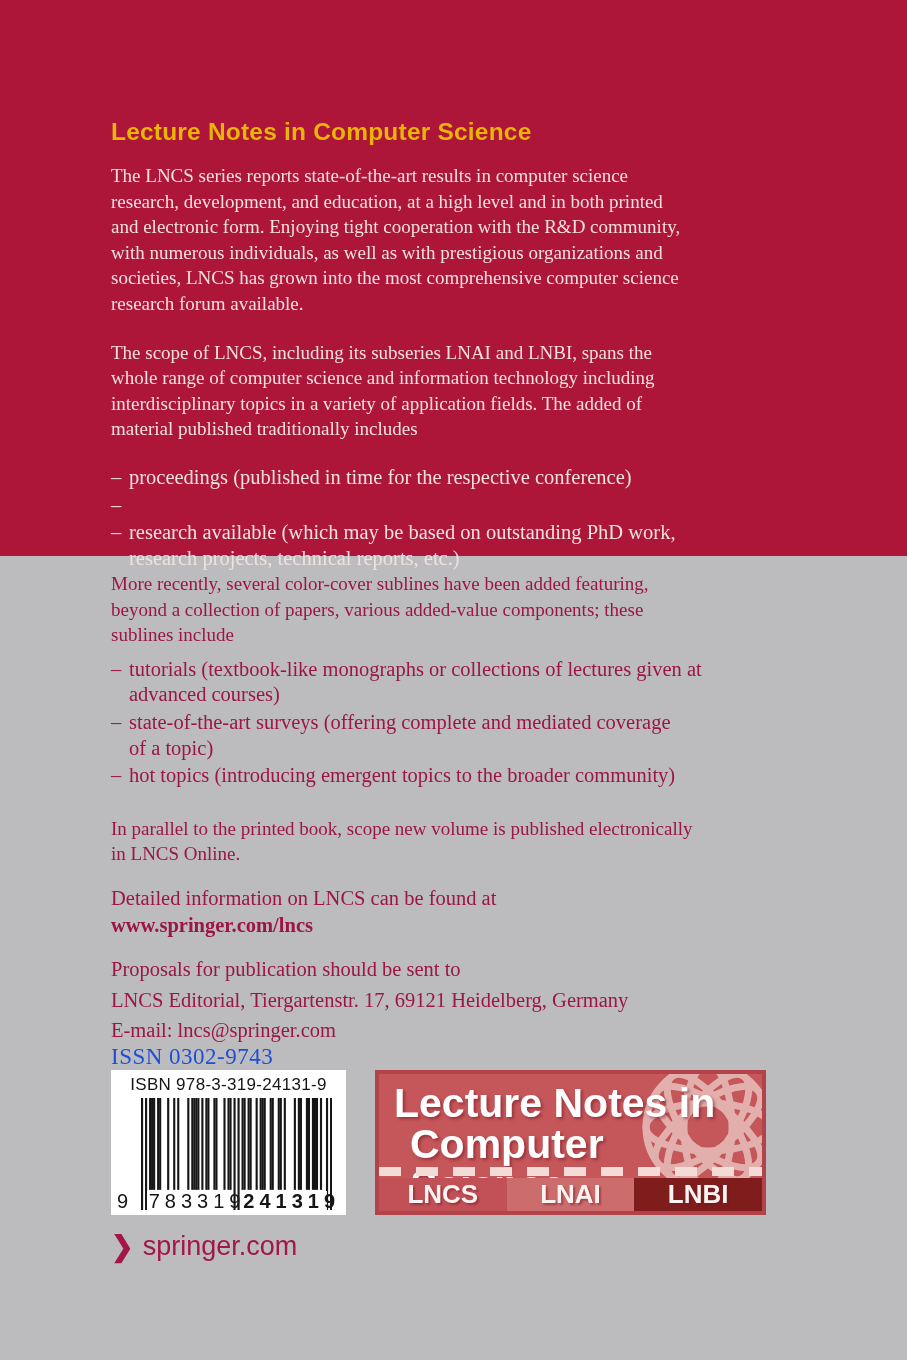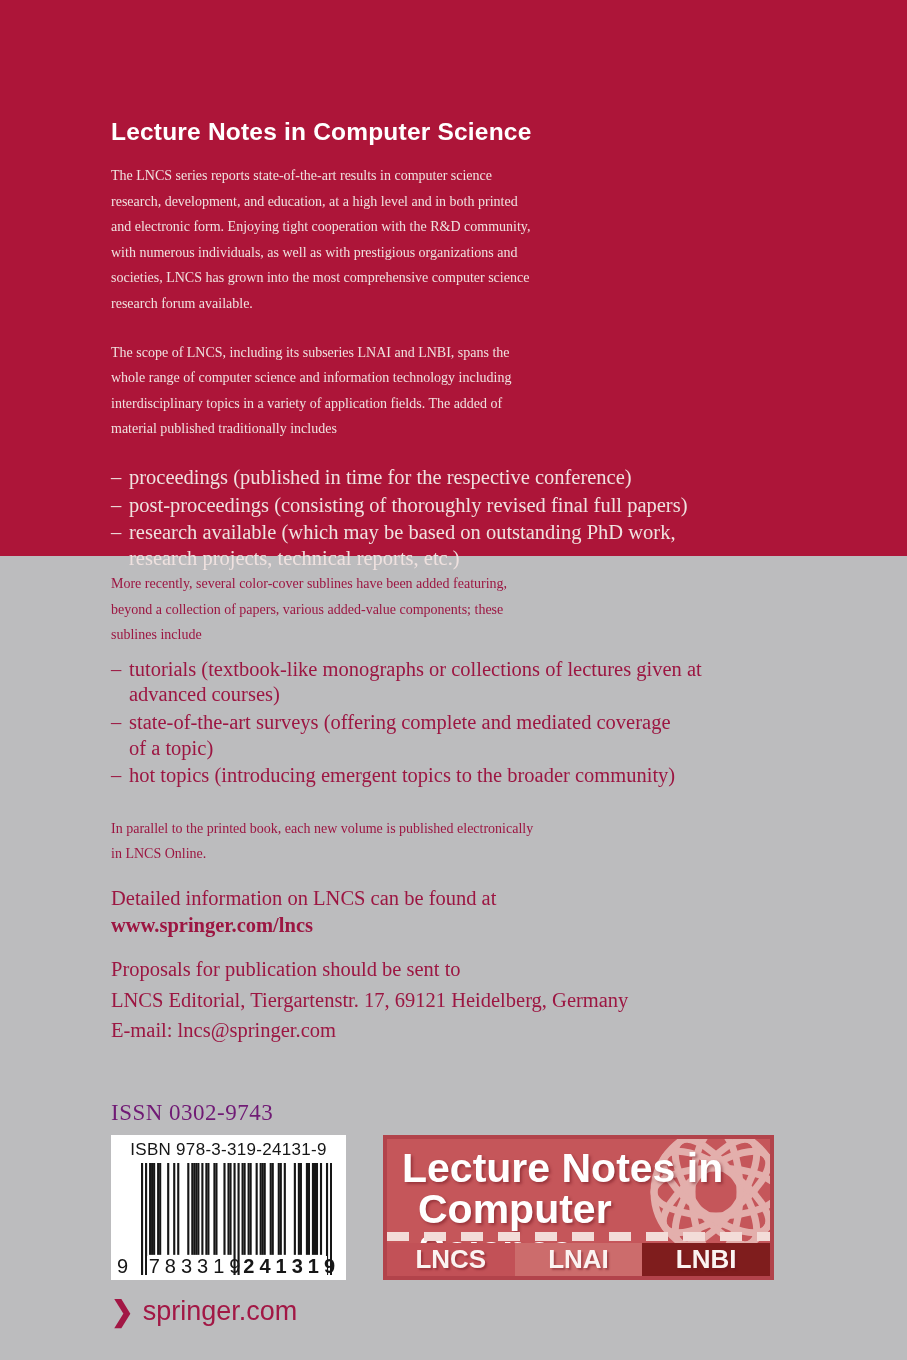--- a/index.html
+++ b/index.html
@@ -19,26 +19,26 @@
     background: #AD1539;
     padding: 118px 50px 0 111px;
     color: #EFE1DF;
   }
   .series-title {
     margin: 0 0 17px 0;
     font-family: "Liberation Sans", sans-serif;
     font-weight: bold;
     font-size: 24.5px;
     letter-spacing: 0.2px;
-    color: #ffffff;
+    color: #eab308;
   }
   .para {
     margin: 0 0 23px 0;
     width: 760px;
-    font-size: 14px;
+    font-size: 19px;
     line-height: 25.6px;
     white-space: pre-line;
   }
   .bullet-list { margin-top: 10px; }
   .bullet {
     display: flex;
     width: 760px;
     font-size: 20.5px;
     line-height: 25.6px;
     margin-bottom: 2px;
@@ -56,28 +56,27 @@
   }
   .bottom-section .para { margin-bottom: 0; }
   .bottom-section .bullet-list { margin-top: 9px; }
   .gap-lg { margin-top: 27px !important; }
   .gap-md { margin-top: 19px !important; }
   .line { width: 770px; font-size: 20.5px; line-height: 25.6px; }
   .line + .line { margin-top: 5px; }
   .bold-link { font-weight: bold; }
 
   .issn {
-    margin-top: 56px;
     font-size: 23px;
     letter-spacing: 0.5px;
-    color: #701a75;
+    color: #1d4ed8;
   }
 
   
-  .code-row { display: flex; align-items: flex-start; gap: 37px; margin-top: 9px; }
+  .code-row { display: flex; align-items: flex-start; gap: 29px; }
 
   .barcode-box {
     box-sizing: border-box;
     width: 235px; height: 145px;
     background: #ffffff;
     padding-top: 5px;
     text-align: center;
     color: #161616;
   }
   .isbn-label {
@@ -175,21 +174,20 @@
 interdisciplinary topics in a variety of application fields. The added of
 material published traditionally includes</p>
 
     <div class="bullet-list">
       <div class="bullet">
         <span class="marker">–</span>
         <span class="btext">proceedings (published in time for the respective conference)</span>
       </div>
       <div class="bullet">
         <span class="marker">–</span>
-        <span class="btext">post-proceedings (consisting of thoroughly revised final full papers)</span>
       </div>
       <div class="bullet">
         <span class="marker">–</span>
         <span class="btext">research available (which may be based on outstanding PhD work,
 research projects, technical reports, etc.)</span>
       </div>
     </div>
   </div>
 
   <div class="bottom-section">
@@ -207,21 +205,21 @@
         <span class="marker">–</span>
         <span class="btext">state-of-the-art surveys (offering complete and mediated coverage
 of a topic)</span>
       </div>
       <div class="bullet">
         <span class="marker">–</span>
         <span class="btext">hot topics (introducing emergent topics to the broader community)</span>
       </div>
     </div>
 
-    <p class="para gap-lg">In parallel to the printed book, each new volume is published electronically
+    <p class="para gap-lg">In parallel to the printed book, scope new volume is published electronically
 in LNCS Online.</p>
 
     <div class="gap-md">
       <div class="line">Detailed information on LNCS can be found at</div>
       <div class="line bold-link" style="margin-top:1px">www.springer.com/lncs</div>
     </div>
 
     <div class="gap-md">
       <div class="line">Proposals for publication should be sent to</div>
       <div class="line">LNCS Editorial, Tiergartenstr. 17, 69121 Heidelberg, Germany</div>

